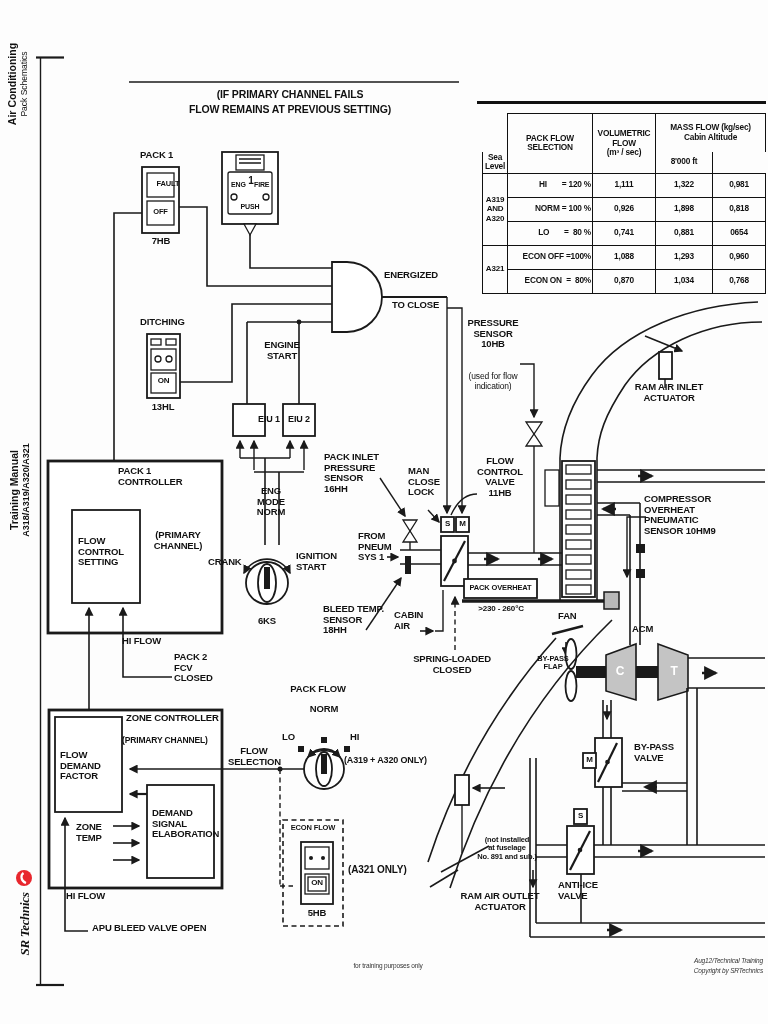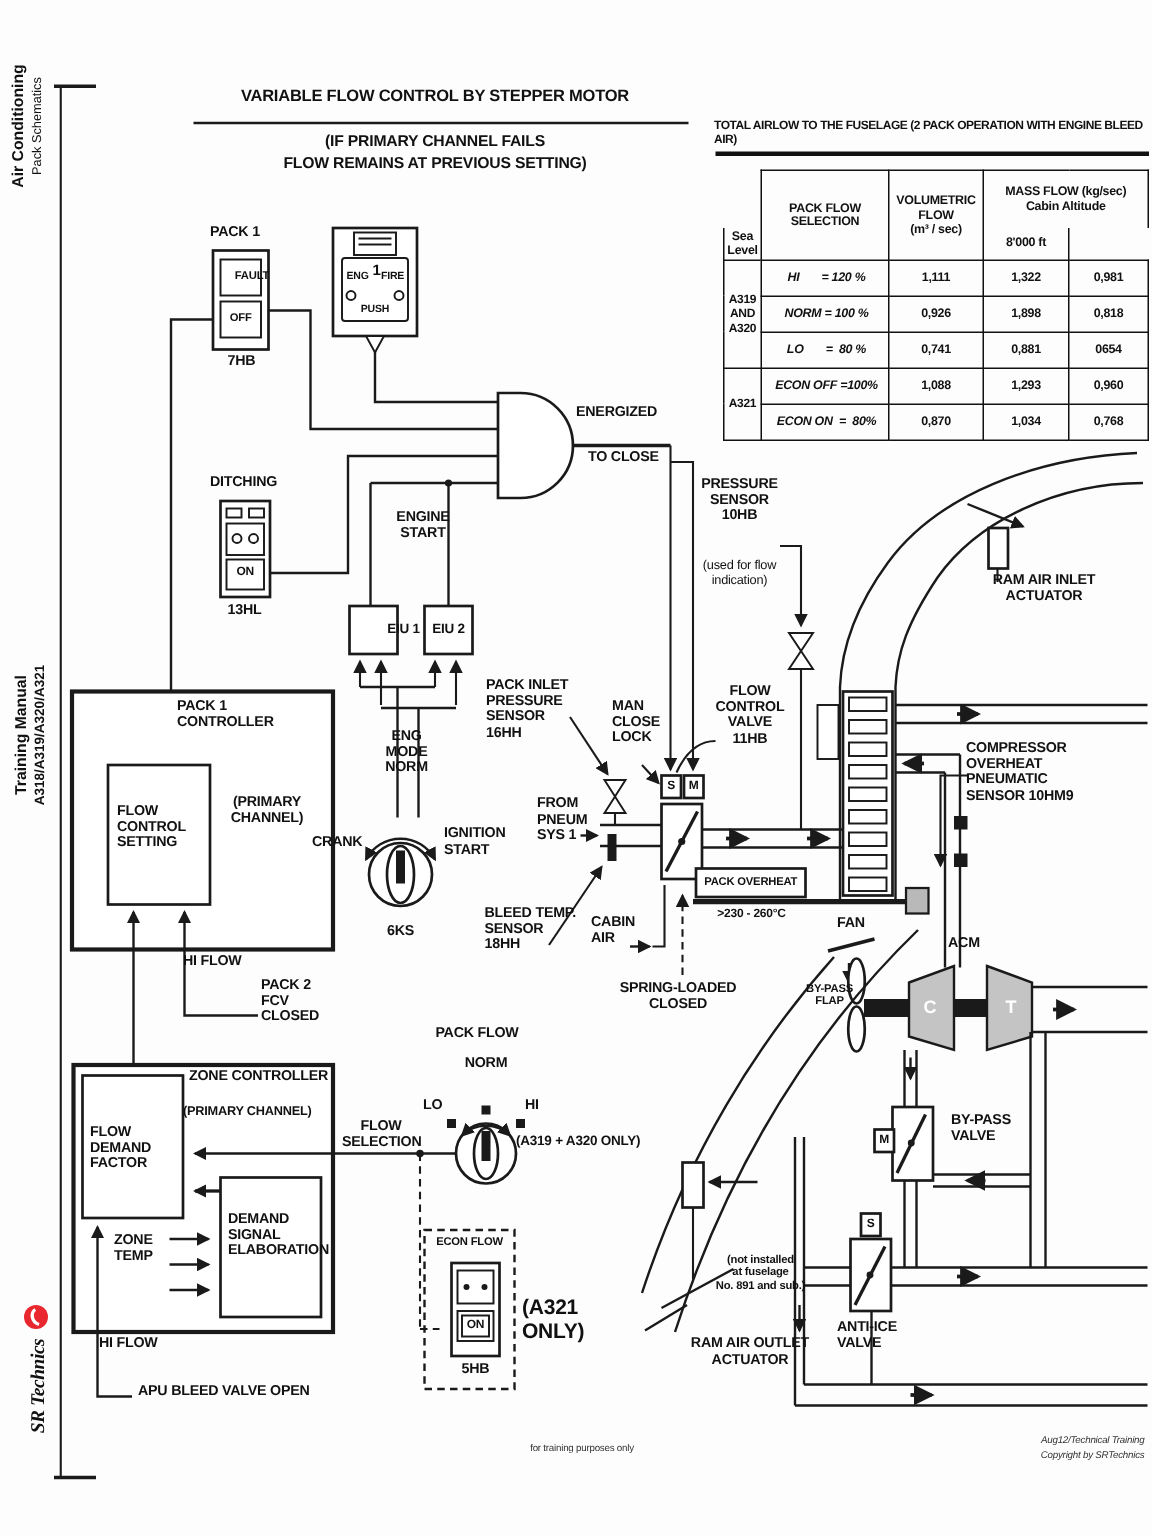--- a/index.html
+++ b/index.html
@@ -16,21 +16,21 @@
   .side .l2{font:400 8.5px/1.2 "Liberation Sans",sans-serif;}
   .side .l2b{font:700 9px/1.2 "Liberation Sans",sans-serif;}
   .brandrow{display:flex;align-items:center;justify-content:center;gap:6px;}
   .brandtxt{font:700 italic 13px/1 "Liberation Serif",serif;letter-spacing:-0.3px;}
   
   .airflow{position:absolute;left:482px;top:113px;width:283px;border-collapse:collapse;table-layout:fixed;}
   .airflow td{border:1.6px solid #111;font:700 8.3px/1.15 "Liberation Sans",sans-serif;
               text-align:center;vertical-align:middle;padding:1px;white-space:pre-line;
               letter-spacing:-0.2px;color:#111;}
   .airflow td.blank{border:none;}
-  .airflow td.sel{text-align:center;padding-left:3px;white-space:pre;font-style:italic;}
+  .airflow td.sel{text-align:right;padding-left:3px;white-space:pre;}
   .airflow td.mass{border-bottom:none;}
   .airflow td.sub{border-top:none;}
   .airflow td.subr{border-left:1.8px solid #111;}
   .airflow td.grp{font-size:8px;}
   .tbl-underline{position:absolute;left:477px;top:101px;width:289px;height:3px;background:#111;}
   
   .ln{stroke:#1a1a1a;fill:none;stroke-width:1.6;}
   .ln14{stroke:#1a1a1a;fill:none;stroke-width:1.4;}
   .ln2{stroke:#1a1a1a;fill:none;stroke-width:2.2;}
   .ln25{stroke:#1a1a1a;fill:none;stroke-width:2.5;}
@@ -301,25 +301,23 @@
     <div class="l2b">A318/A319/A320/A321</div>
   </div>
   <div class="side brandrow" style="left:-26px;top:898px;width:100px;height:30px;">
     <span class="brandtxt">SR Technics</span>
     <svg width="16" height="16" viewBox="0 0 16 16">
       <circle cx="8" cy="8" r="8" fill="#e8272e"></circle>
       <path d="M3 10 C5 4.5 11 4.5 13 7.5" stroke="#fff" stroke-width="2.2" fill="none"></path>
     </svg>
   </div>
 
-  <div class="lbl c s11" style="left:150px;top:58px;width:280px;">VARIABLE FLOW CONTROL BY STEPPER MOTOR</div>
   <div class="lbl c" style="left:160px;top:89px;width:260px;font-size:10.5px;">(IF PRIMARY CHANNEL FAILS</div>
   <div class="lbl c" style="left:160px;top:104px;width:260px;font-size:10.5px;">FLOW REMAINS AT PREVIOUS SETTING)</div>
 
-  <div class="lbl s8" style="left:476px;top:80px;width:292px;letter-spacing:-0.3px;">TOTAL AIRLOW TO THE FUSELAGE (2 PACK OPERATION WITH ENGINE BLEED AIR)</div>
   <div class="tbl-underline"></div>
 
   <div class="lbl" style="left:140px;top:150px;width:42px;">PACK 1</div>
   <div class="lbl c s75" style="left:147px;top:180px;width:42px;">FAULT</div>
   <div class="lbl c s75" style="left:147px;top:208px;width:27px;">OFF</div>
   <div class="lbl c" style="left:145px;top:236px;width:32px;">7HB</div>
   <div class="lbl s7" style="left:231px;top:181px;width:20px;">ENG</div>
   <div class="lbl c" style="left:246px;top:175px;width:10px;font-size:10px;">1</div>
   <div class="lbl s7" style="left:254px;top:181px;width:20px;">FIRE</div>
   <div class="lbl c s7" style="left:235px;top:203px;width:30px;">PUSH</div>
@@ -342,21 +340,21 @@
 LOCK</div>
   <div class="lbl c" style="left:474px;top:456px;width:52px;">FLOW
 CONTROL
 VALVE
 11HB</div>
   <div class="lbl c" style="left:464px;top:318px;width:58px;">PRESSURE
 SENSOR
 10HB</div>
   <div class="lbl c n s85" style="left:458px;top:372px;width:70px;">(used for flow
 indication)</div>
-  <div class="lbl c" style="left:656px;top:382px;width:80px;">RAM AIR INLET
+  <div class="lbl c" style="left:629px;top:382px;width:80px;">RAM AIR INLET
 ACTUATOR</div>
   <div class="lbl c s8" style="left:441px;top:520px;width:13px;">S</div>
   <div class="lbl c s8" style="left:456px;top:520px;width:13px;">M</div>
   <div class="lbl" style="left:358px;top:531px;width:40px;">FROM
 PNEUM
 SYS 1</div>
   <div class="lbl" style="left:323px;top:604px;width:66px;">BLEED TEMP.
 SENSOR
 18HH</div>
   <div class="lbl c" style="left:248px;top:486px;width:46px;">ENG
@@ -423,21 +421,21 @@
 
   <div class="lbl c" style="left:286px;top:684px;width:64px;">PACK FLOW</div>
   <div class="lbl c" style="left:298px;top:704px;width:52px;">NORM</div>
   <div class="lbl" style="left:282px;top:732px;width:20px;">LO</div>
   <div class="lbl" style="left:350px;top:732px;width:20px;">HI</div>
   <div class="lbl" style="left:344px;top:755px;width:96px;font-size:9px;">(A319 + A320 ONLY)</div>
 
   <div class="lbl c s75" style="left:286px;top:824px;width:54px;">ECON FLOW</div>
   <div class="lbl c s8" style="left:305px;top:879px;width:24px;">ON</div>
   <div class="lbl c" style="left:301px;top:908px;width:32px;">5HB</div>
-  <div class="lbl" style="left:348px;top:864px;width:64px;font-size:14px;">(A321 ONLY)</div>
+  <div class="lbl" style="left:348px;top:864px;width:64px;font-size:10px;">(A321 ONLY)</div>
 
   <div class="lbl c s65" style="left:318px;top:962px;width:140px;color:#333;">for training purposes only</div>
   <div class="lbl r s65 it" style="left:615px;top:957px;width:148px;color:#333;">Aug12/Technical Training</div>
   <div class="lbl r s65 it" style="left:615px;top:967px;width:148px;color:#333;">Copyright by SRTechnics</div>
 
   <table class="airflow">
     <colgroup>
       <col style="width:25px">
         <col style="width:85px">
         <col style="width:63px">

